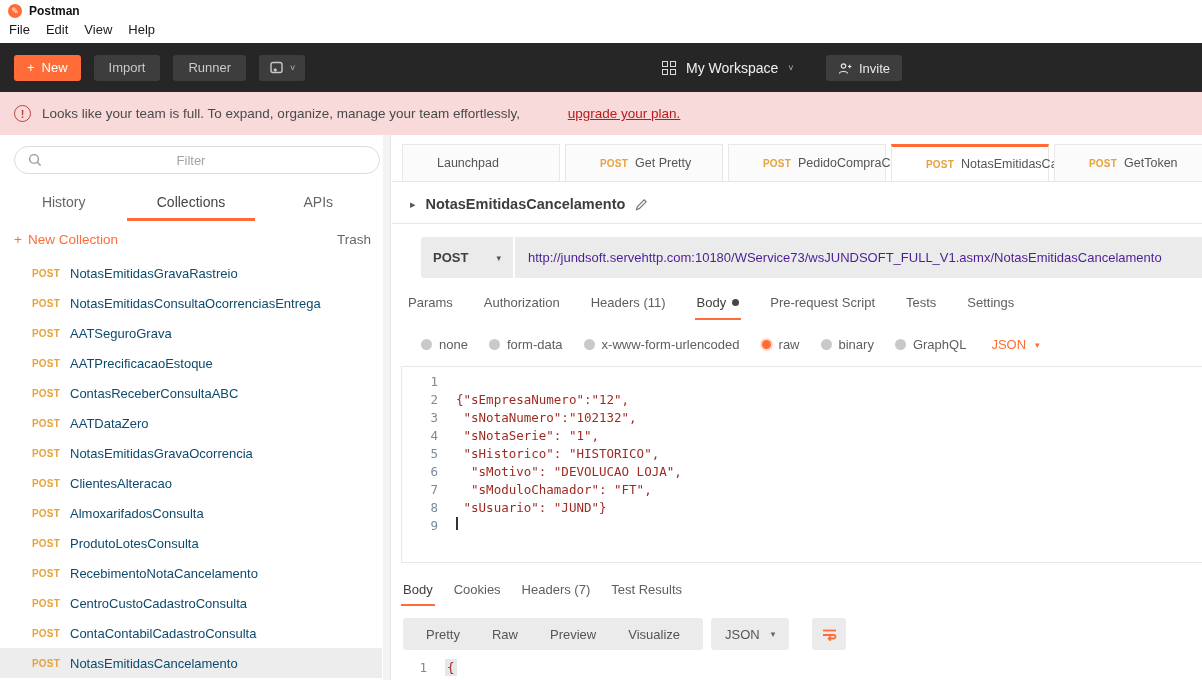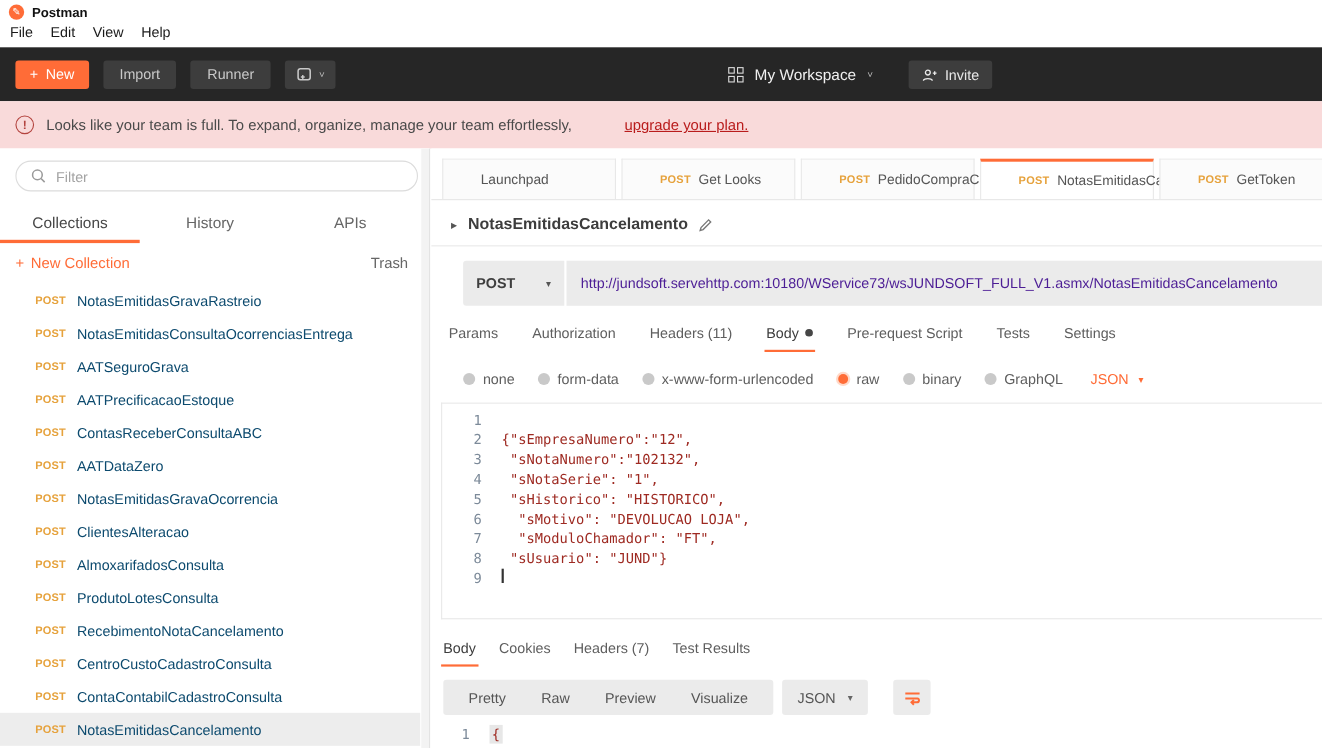--- a/index.html
+++ b/index.html
@@ -38,21 +38,21 @@
   .warn { width:17px; height:17px; border:1.5px solid #b3433e; border-radius:50%; color:#b3433e;
           font-size:11px; font-weight:bold; display:flex; align-items:center; justify-content:center; flex-shrink:0; }
   .banner a { color:#b91c1c; text-decoration:underline;margin-left:44px; }
 
   
   .sidebar { position:absolute; top:135px; left:0; width:391px; bottom:0; background:#fff;
              border-right:1px solid #e3e3e3; overflow:hidden; }
   .filter { position:absolute; top:11px; left:14px; width:366px; height:28px; border:1px solid #dcdcdc;
             border-radius:14px; display:flex; align-items:center; padding-left:13px; gap:9px; background:#fff; }
   .filter input { border:none; outline:none; font-size:13px; color:#ef4444; width:280px; background:transparent;
-                  font-family:"Liberation Sans",sans-serif; }
+                  font-family:"Liberation Sans",sans-serif;text-align:center; }
   .filter input::placeholder { color:#a3a3a3; }
   .side-tabs { position:absolute; top:50px; left:0; right:8px; height:36px; display:flex; }
   .side-tab { flex:1; display:flex; align-items:center; justify-content:center; font-size:14px; color:#666;
               border-bottom:3px solid transparent; }
   .side-tab.active { color:#454545; border-bottom-color:#ff6c37; }
   .coll-actions { position:absolute; top:90px; left:14px; right:19px; height:28px; display:flex;
                   justify-content:space-between; align-items:center; font-size:13.5px; }
   .new-coll { color:#ff6c37; display:flex; gap:6px; align-items:center; }
   .trash { color:#666; }
   .req-list { position:absolute; top:123px; left:0; right:8px; }
@@ -188,22 +188,22 @@
 
   <div class="sidebar">
     <div class="filter">
       <svg width="14" height="14" viewBox="0 0 14 14">
         <circle cx="6" cy="6" r="4.4" fill="none" stroke="#9a9a9a" stroke-width="1.4"></circle>
         <path d="M9.3 9.3 L12.6 12.6" stroke="#9a9a9a" stroke-width="1.4"></path>
       </svg>
       <input type="text" placeholder="Filter" style="">
     </div>
     <div class="side-tabs">
+      <div class="side-tab">History</div>
       <div class="side-tab active">Collections</div>
-      <div class="side-tab">History</div>
       <div class="side-tab">APIs</div>
     </div>
     <div class="coll-actions">
       <div class="new-coll">
         <span>+</span>
         <span>New Collection</span>
       </div>
       <div class="trash">Trash</div>
     </div>
     <div class="req-list">
@@ -268,21 +268,21 @@
   </div>
 
   <div class="main">
 
     <div class="tabbar">
       <div class="tab">
         <span>Launchpad</span>
       </div>
       <div class="tab">
         <span class="method-badge">POST</span>
-        <span>Get Looks</span>
+        <span>Get Pretty</span>
       </div>
       <div class="tab">
         <span class="method-badge">POST</span>
         <span>PedidoCompraCo...</span>
       </div>
       <div class="tab active">
         <span class="method-badge">POST</span>
         <span>NotasEmitidasCan...</span>
         <span class="dirty-dot"></span>
       </div>

